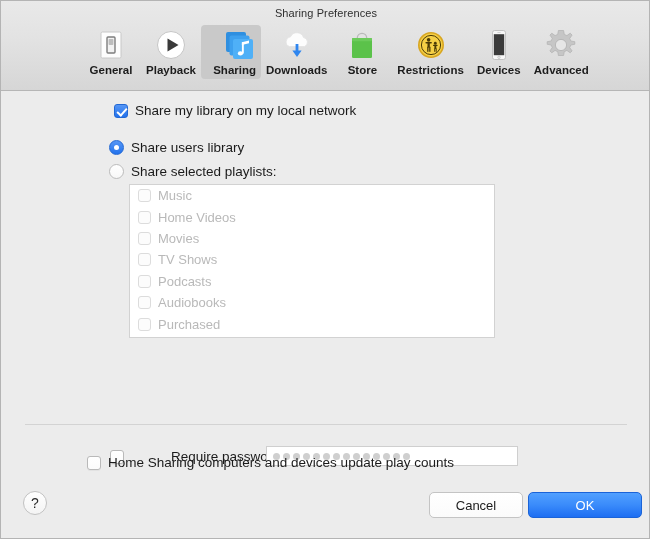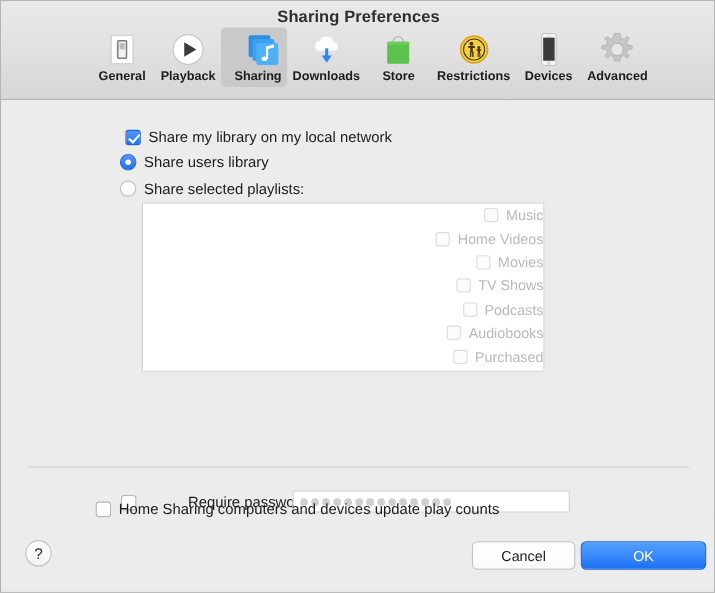--- a/index.html
+++ b/index.html
@@ -31,24 +31,23 @@
     background: linear-gradient(to bottom, #e9e9e9 0%, #e2e2e2 45%, #d6d6d6 100%);
     border-bottom: 1px solid #b6b6b6;
     box-sizing: border-box;
   }
 
   #window-title {
     position: absolute;
     left: 0; top: 6px;
     width: 650px;
     text-align: center;
-    font-size: 15px;
+    font-size: 11px;
     color: #2e2e2e;
     letter-spacing: 0.1px;
-    font-weight: bold;
   }
 
   #tabs {
     position: absolute;
     left: 80px;
     top: 24px;
     display: flex;
     align-items: flex-start;
   }
   .tab {
@@ -173,21 +172,20 @@
     background: #ffffff;
     border: 1px solid #d2d2d2;
     box-sizing: border-box;
     overflow: hidden;
   }
   .pl-item {
     display: flex;
     align-items: center;
     height: 21.4px;
     padding-left: 8px;
-    justify-content: flex-end;
   }
   .pl-item .cbox {
     width: 13px;
     height: 13px;
   }
   .pl-item .lbl {
     font-size: 13px;
     margin-left: 7px;
   }
 
@@ -402,21 +400,21 @@
           </svg>
         </span>
         <span class="tab-label">Advanced</span>
       </div>
 
     </div>
   </div>
 
   <div id="content">
 
-    <div class="row" style="left:85px; top:26px;padding-left:28px;">
+    <div class="row" style="left:85px; top:12px;padding-left:28px;">
       <span class="cbox on"></span>
       <span class="lbl">Share my library on my local network</span>
     </div>
 
     <div class="row" style="left:108px; top:49px;">
       <span class="radio on"></span>
       <span class="lbl">Share users library</span>
     </div>
 
     <div class="row" style="left:108px; top:73px;">

